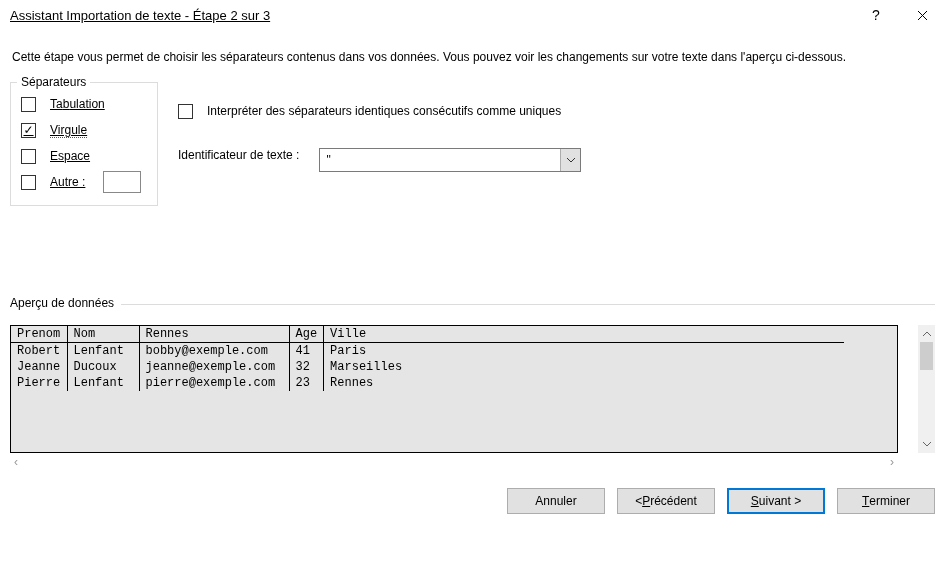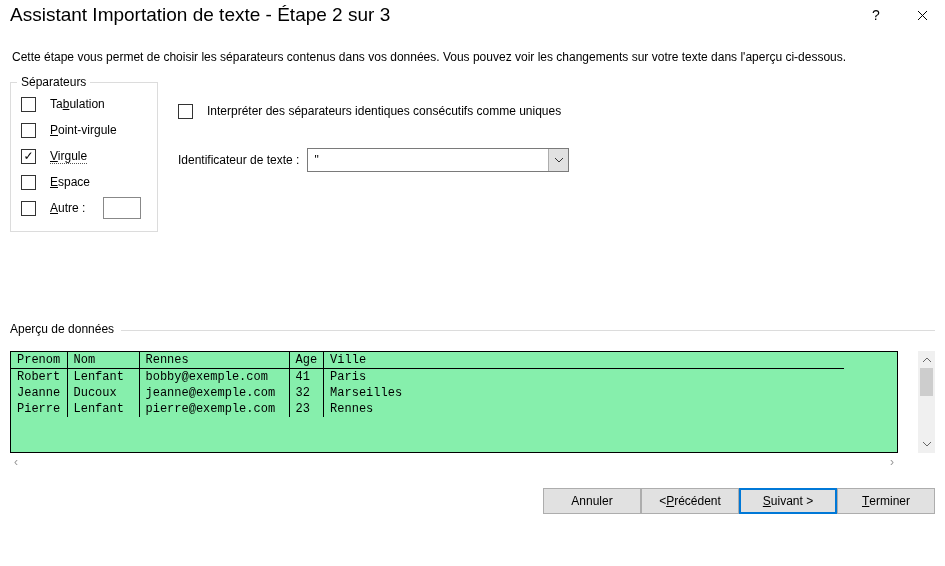--- a/index.html
+++ b/index.html
@@ -12,21 +12,22 @@
     color: #000;
     overflow: hidden;
   }
   .titlebar {
     display: flex; align-items: center;
     height: 30px;
     padding: 0 0 0 10px;
   }
   .titlebar .title {
     flex: 1;
-    font-size: 19px;
+    font-size: 13px;
+    text-decoration: underline;
   }
   .titlebar .win-btn {
     width: 46px; height: 30px;
     display: flex; align-items: center; justify-content: center;
     font-size: 14px;
     color: #000;
   }
   .content {
     padding: 12px 10px 0 10px;
   }
@@ -42,20 +43,21 @@
   }
   .fieldset > .legend {
     position: absolute;
     top: -8px; left: 6px;
     background: #fff;
     padding: 0 4px;
     font-size: 12px;
   }
   .sep-box {
     width: 148px;
+    text-decoration: underline;
   }
   .chk-row {
     display: flex; align-items: center;
     height: 26px;
     gap: 14px;
   }
   .chk {
     width: 15px; height: 15px;
     border: 1px solid #333;
     display: inline-flex; align-items: center; justify-content: center;
@@ -68,23 +70,23 @@
     width: 38px; height: 22px;
     border: 1px solid #888;
     background: #fff;
     margin-left: 4px;
   }
   .right-opts {
     padding-left: 20px;
     padding-top: 16px;
   }
   .qual-row {
-    display: flex; align-items: center;
+    display: flex; align-items: flex-start;
     margin-top: 24px;
-    gap: 8px;
+    gap: 20px;
   }
   .qual-label { font-size: 12px; }
   .combo {
     width: 262px; height: 24px;
     border: 1px solid #7a7a7a;
     display: flex; align-items: stretch;
     background: #fff;
   }
   .combo .combo-text {
     flex: 1;
@@ -113,23 +115,23 @@
     top: -9px; left: 0;
     background: #fff;
     padding: 0 4px 0 0;
     font-size: 12px;
   }
   .preview-scroll {
     position: relative;
   }
   .preview-table-wrap {
     border: 1px solid #000;
-    background: #86efac;
+    background: #e5e5e5;
     width: 888px;
-    height: 102px;
+    height: 128px;
     overflow: hidden;
     font-family: Consolas, "Courier New", monospace;
     font-size: 12px;
     line-height: 16px;
   }
   .ptable { display: table; border-collapse: collapse; }
   .prow { display: table-row; }
   .pcell {
     display: table-cell;
     border-right: 1px solid #000;
@@ -160,20 +162,21 @@
     height: 17px; width: 888px;
     background: #ffffff;
     display: flex; align-items: center; justify-content: space-between;
     padding: 0 4px;
     color: #999;
   }
 
   .dialog-buttons {
     display: flex;
     justify-content: flex-end;
+    gap: 12px;
     padding: 18px 10px 14px 12px;
   }
   .btn {
     min-width: 98px;
     height: 26px;
     border: 1px solid #adadad;
     background: #e1e1e1;
     display: flex; align-items: center; justify-content: center;
     font-size: 12px;
     padding: 0 14px;
@@ -204,24 +207,20 @@
 
   <div class="row">
     <div class="fieldset sep-box">
       <div class="legend">Séparateurs</div>
 
       <div class="chk-row">
         <span class="chk"></span>
         <span class="chk-label"><span>Ta</span><span class="ul">b</span><span>ulation</span></span>
       </div>
 
-      <div class="chk-row">
-        <span class="chk"></span>
-        <span class="chk-label"><span class="ul">P</span><span>oint-virgule</span></span>
-      </div>
 
       <div class="chk-row">
         <span class="chk">
             <span class="mark">✓</span>
           </span>
         <span class="chk-label dotted"><span class="ul">V</span><span>irgule</span></span>
       </div>
 
       <div class="chk-row">
         <span class="chk"></span>

